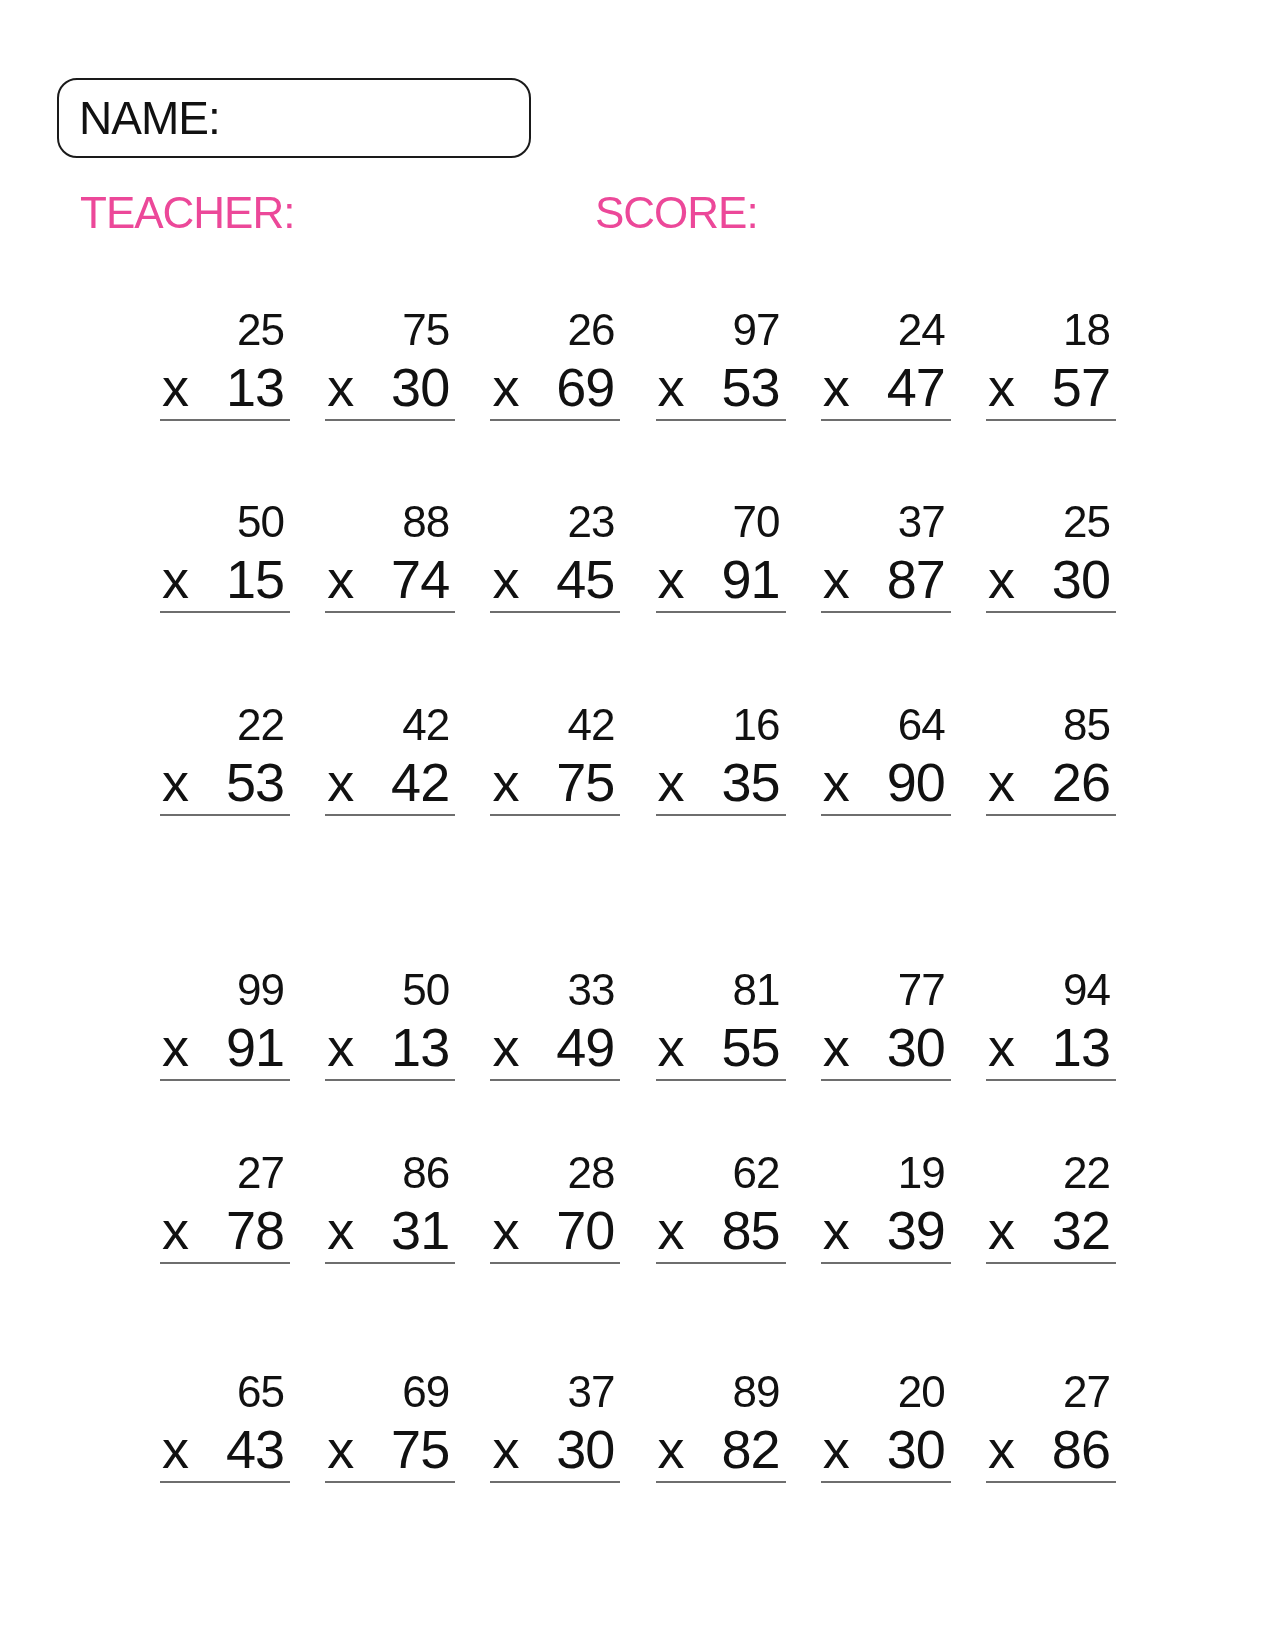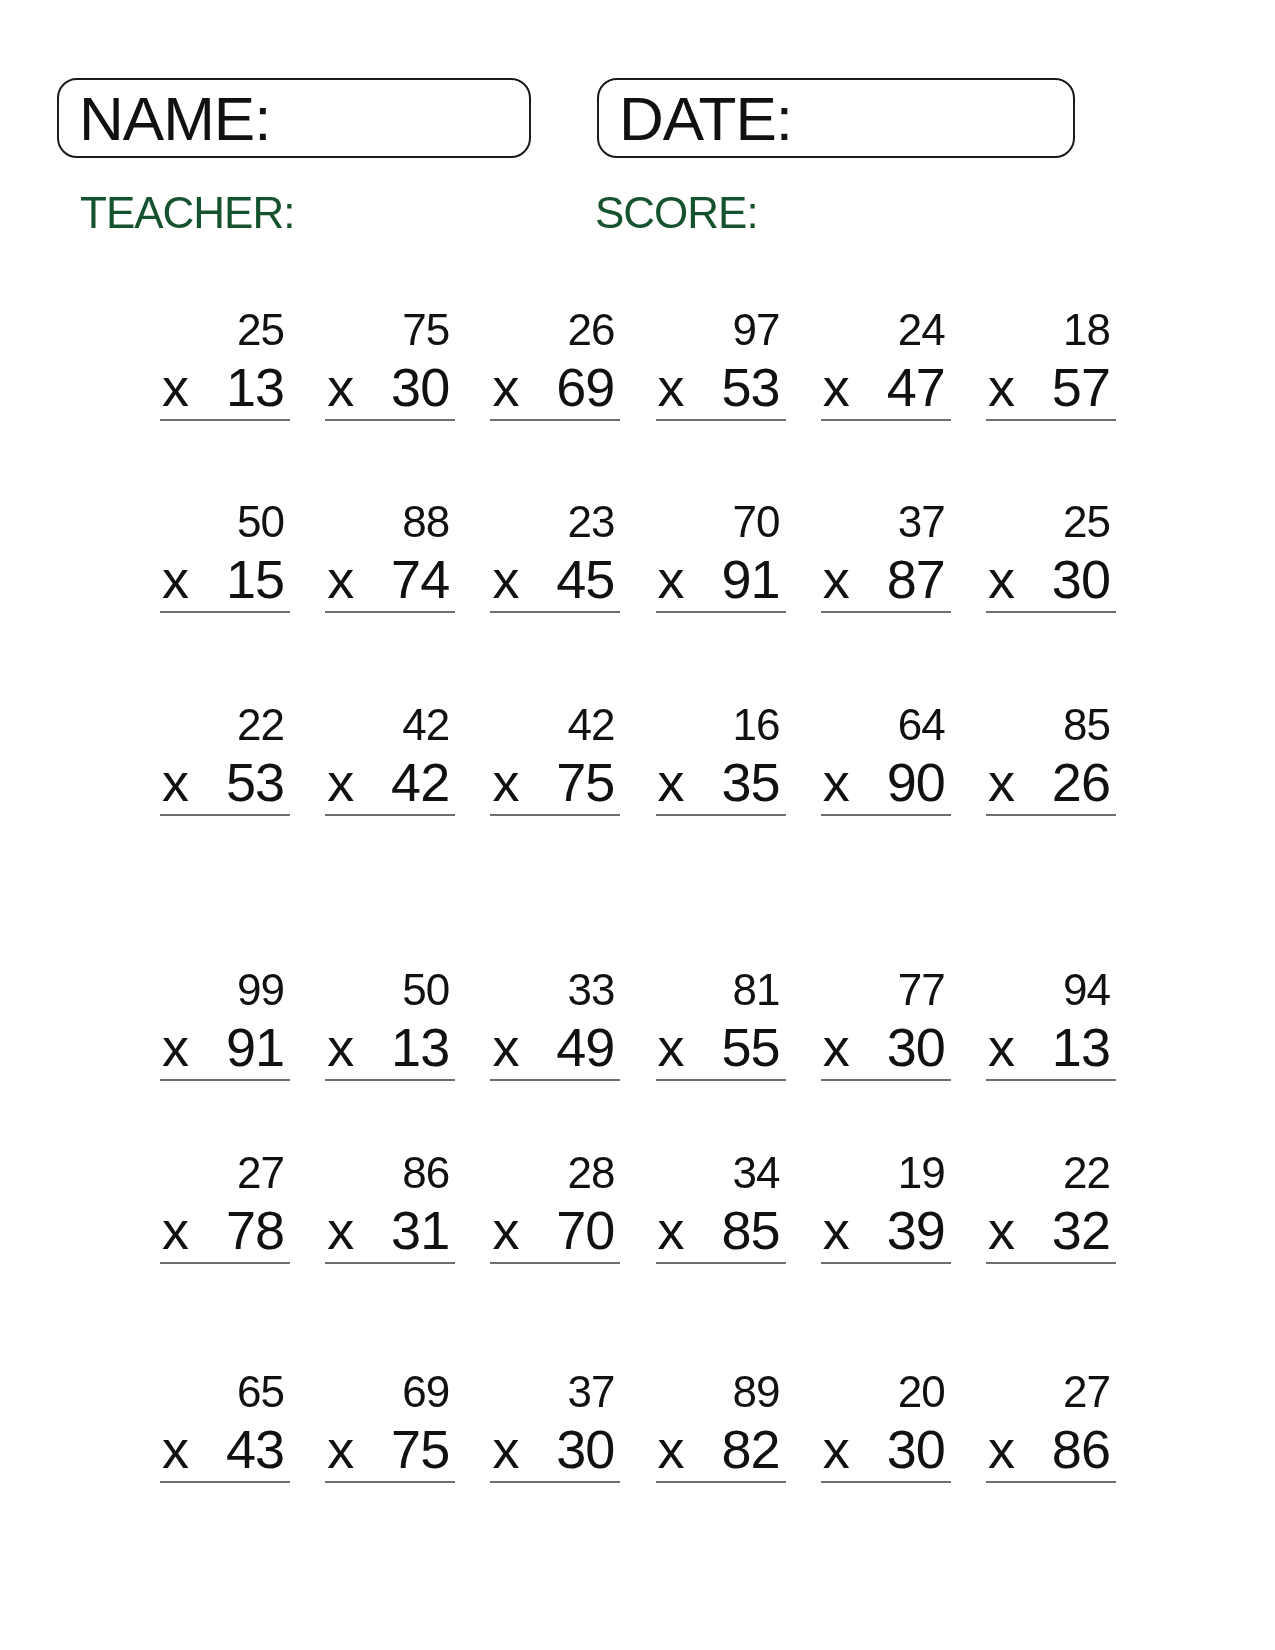--- a/index.html
+++ b/index.html
@@ -14,32 +14,32 @@
   }
   .field-box {
     position: absolute;
     height: 80px;
     border: 2.5px solid #1a1a1a;
     border-radius: 20px;
     display: flex;
     align-items: center;
     padding-left: 20px;
     box-sizing: border-box;
-    font-size: 62px;
+    font-size: 46px;
     letter-spacing: -1px;
     color: #111111;
     background: #ffffff;
   }
   .name-box { left: 57px; top: 78px; width: 474px; }
   .date-box { left: 597px; top: 78px; width: 478px; }
   .plain-label {
     position: absolute;
     font-size: 44px;
     letter-spacing: -1px;
-    color: #14532d;
+    color: #ec4899;
     white-space: nowrap;
     text-align: center;
   }
   .teacher-label { left: 80px; top: 188px; }
   .score-label  { left: 595px; top: 188px; }
 
   .row {
     position: absolute;
     left: 160px;
     width: 956px;
@@ -78,23 +78,20 @@
   }
 </style>
 </head>
 <body>
 
 <div class="page">
 
   <div class="field-box name-box">
     <span>NAME:</span>
   </div>
-  <div class="field-box date-box">
-    <span>DATE:</span>
-  </div>
   <div class="plain-label teacher-label">TEACHER:</div>
   <div class="plain-label score-label">SCORE:</div>
 
   <div class="row row-0">
     <div class="problem">
       <div class="top-num">25</div>
       <div class="bottom-row">
         <span>x</span>
         <span>13</span>
       </div>
@@ -314,21 +311,21 @@
     </div>
     <div class="problem">
       <div class="top-num">28</div>
       <div class="bottom-row">
         <span>x</span>
         <span>70</span>
       </div>
       <div class="answer-line"></div>
     </div>
     <div class="problem">
-      <div class="top-num">34</div>
+      <div class="top-num">62</div>
       <div class="bottom-row">
         <span>x</span>
         <span>85</span>
       </div>
       <div class="answer-line"></div>
     </div>
     <div class="problem">
       <div class="top-num">19</div>
       <div class="bottom-row">
         <span>x</span>

